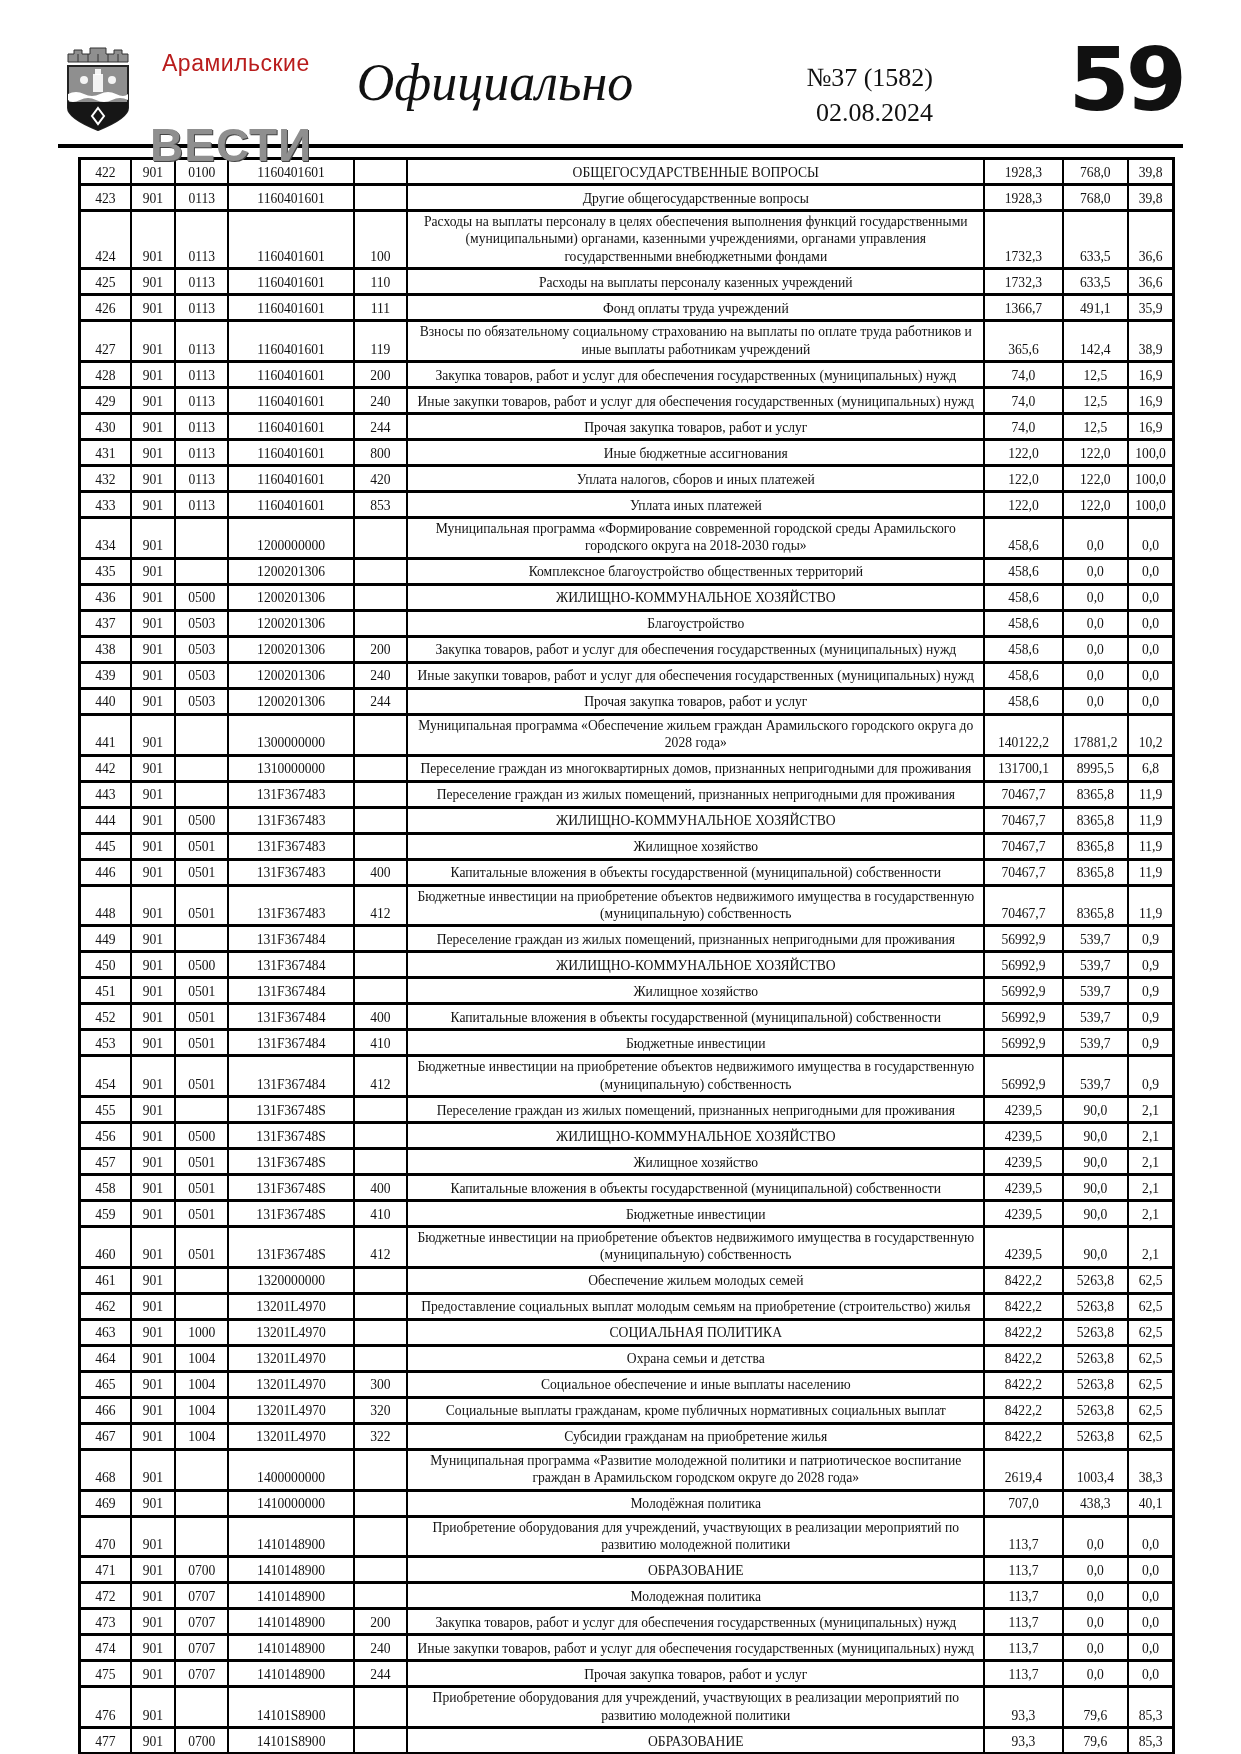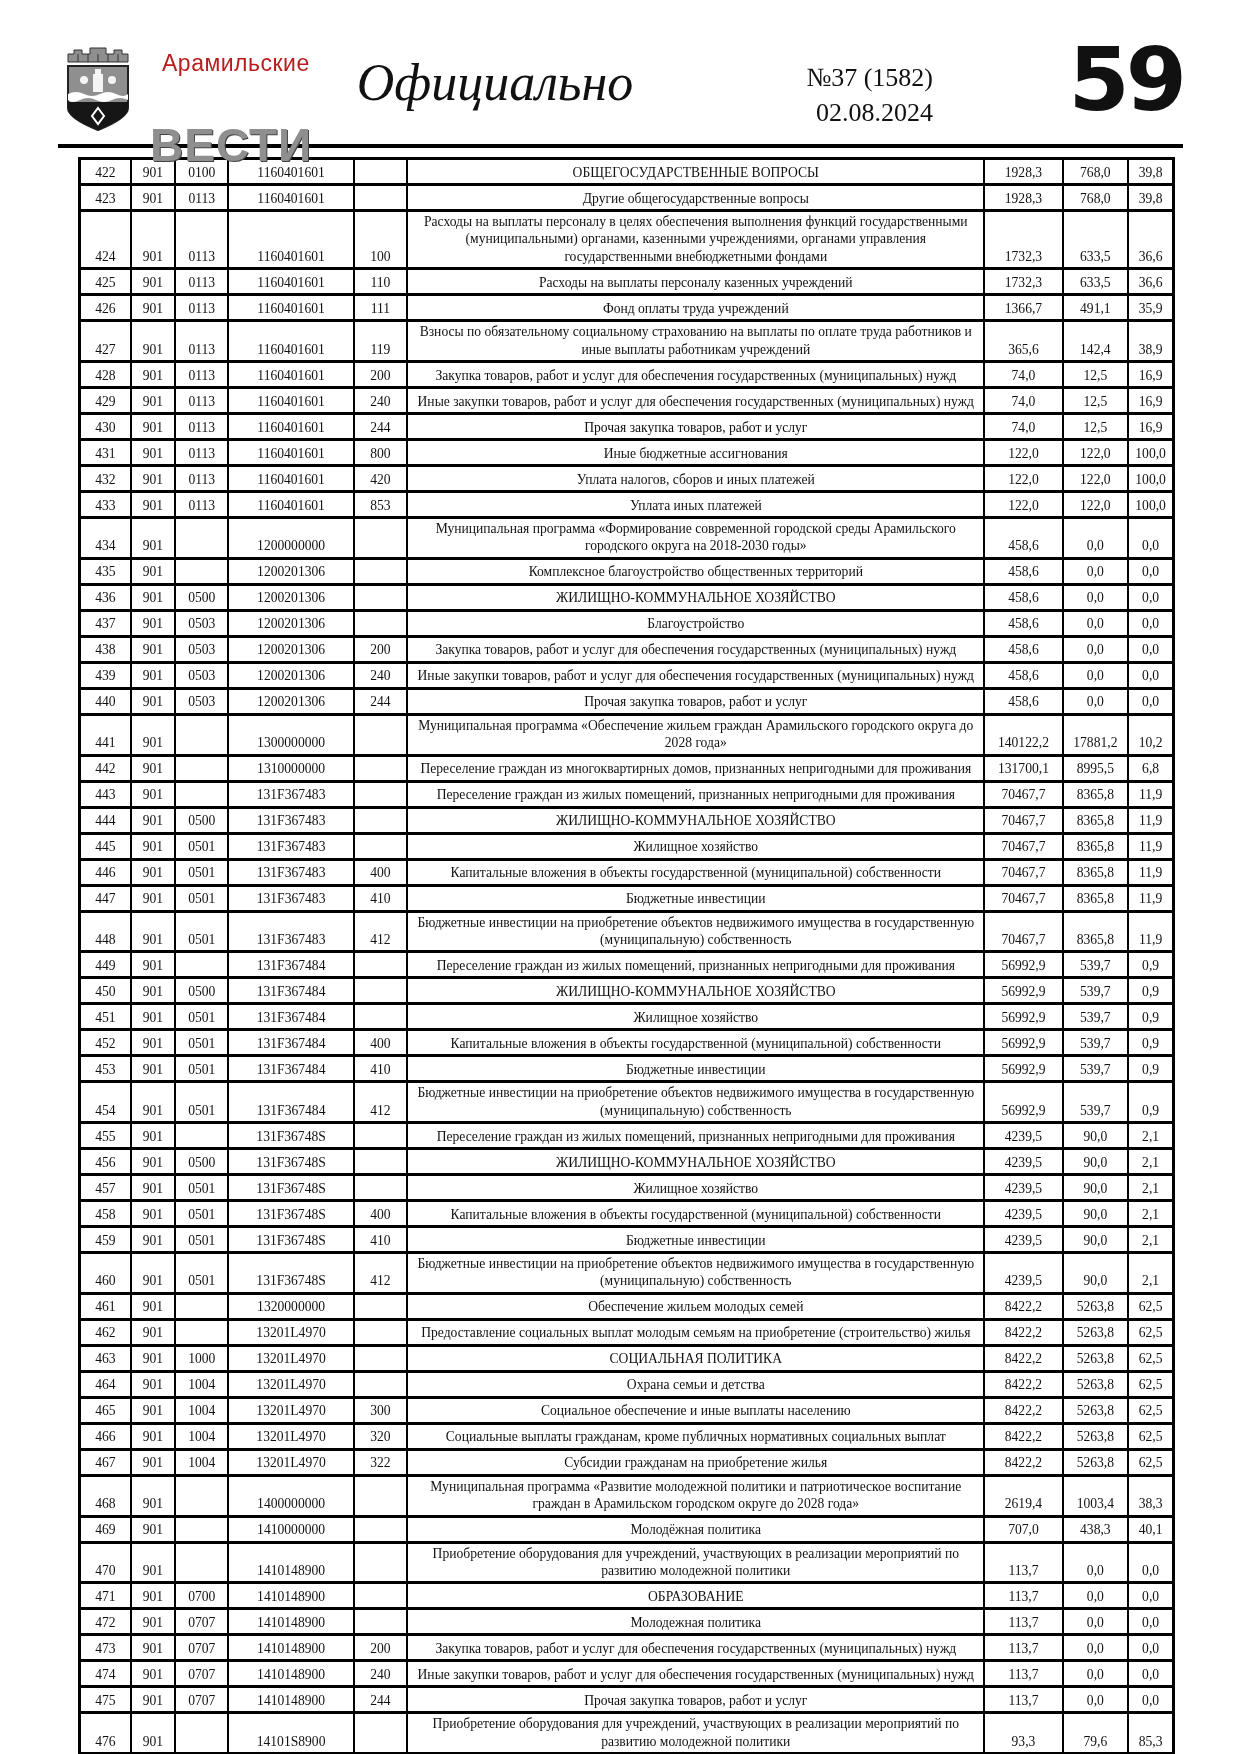--- a/index.html
+++ b/index.html
@@ -370,31 +370,20 @@
           <td class="c-grbs">901</td>
           <td class="c-sec">0501</td>
           <td class="c-target">131F367483</td>
           <td class="c-type">400</td>
           <td class="c-name">Капитальные вложения в объекты государственной (муниципальной) собственности</td>
           <td class="c-v1">70467,7</td>
           <td class="c-v2">8365,8</td>
           <td class="c-pct">11,9</td>
         </tr>
         <tr>
-          <td class="c-num">447</td>
-          <td class="c-grbs">901</td>
-          <td class="c-sec">0501</td>
-          <td class="c-target">131F367483</td>
-          <td class="c-type">410</td>
-          <td class="c-name">Бюджетные инвестиции</td>
-          <td class="c-v1">70467,7</td>
-          <td class="c-v2">8365,8</td>
-          <td class="c-pct">11,9</td>
-        </tr>
-        <tr>
           <td class="c-num">448</td>
           <td class="c-grbs">901</td>
           <td class="c-sec">0501</td>
           <td class="c-target">131F367483</td>
           <td class="c-type">412</td>
           <td class="c-name">Бюджетные инвестиции на приобретение объектов недвижимого имущества в государственную (муниципальную) собственность</td>
           <td class="c-v1">70467,7</td>
           <td class="c-v2">8365,8</td>
           <td class="c-pct">11,9</td>
         </tr>

